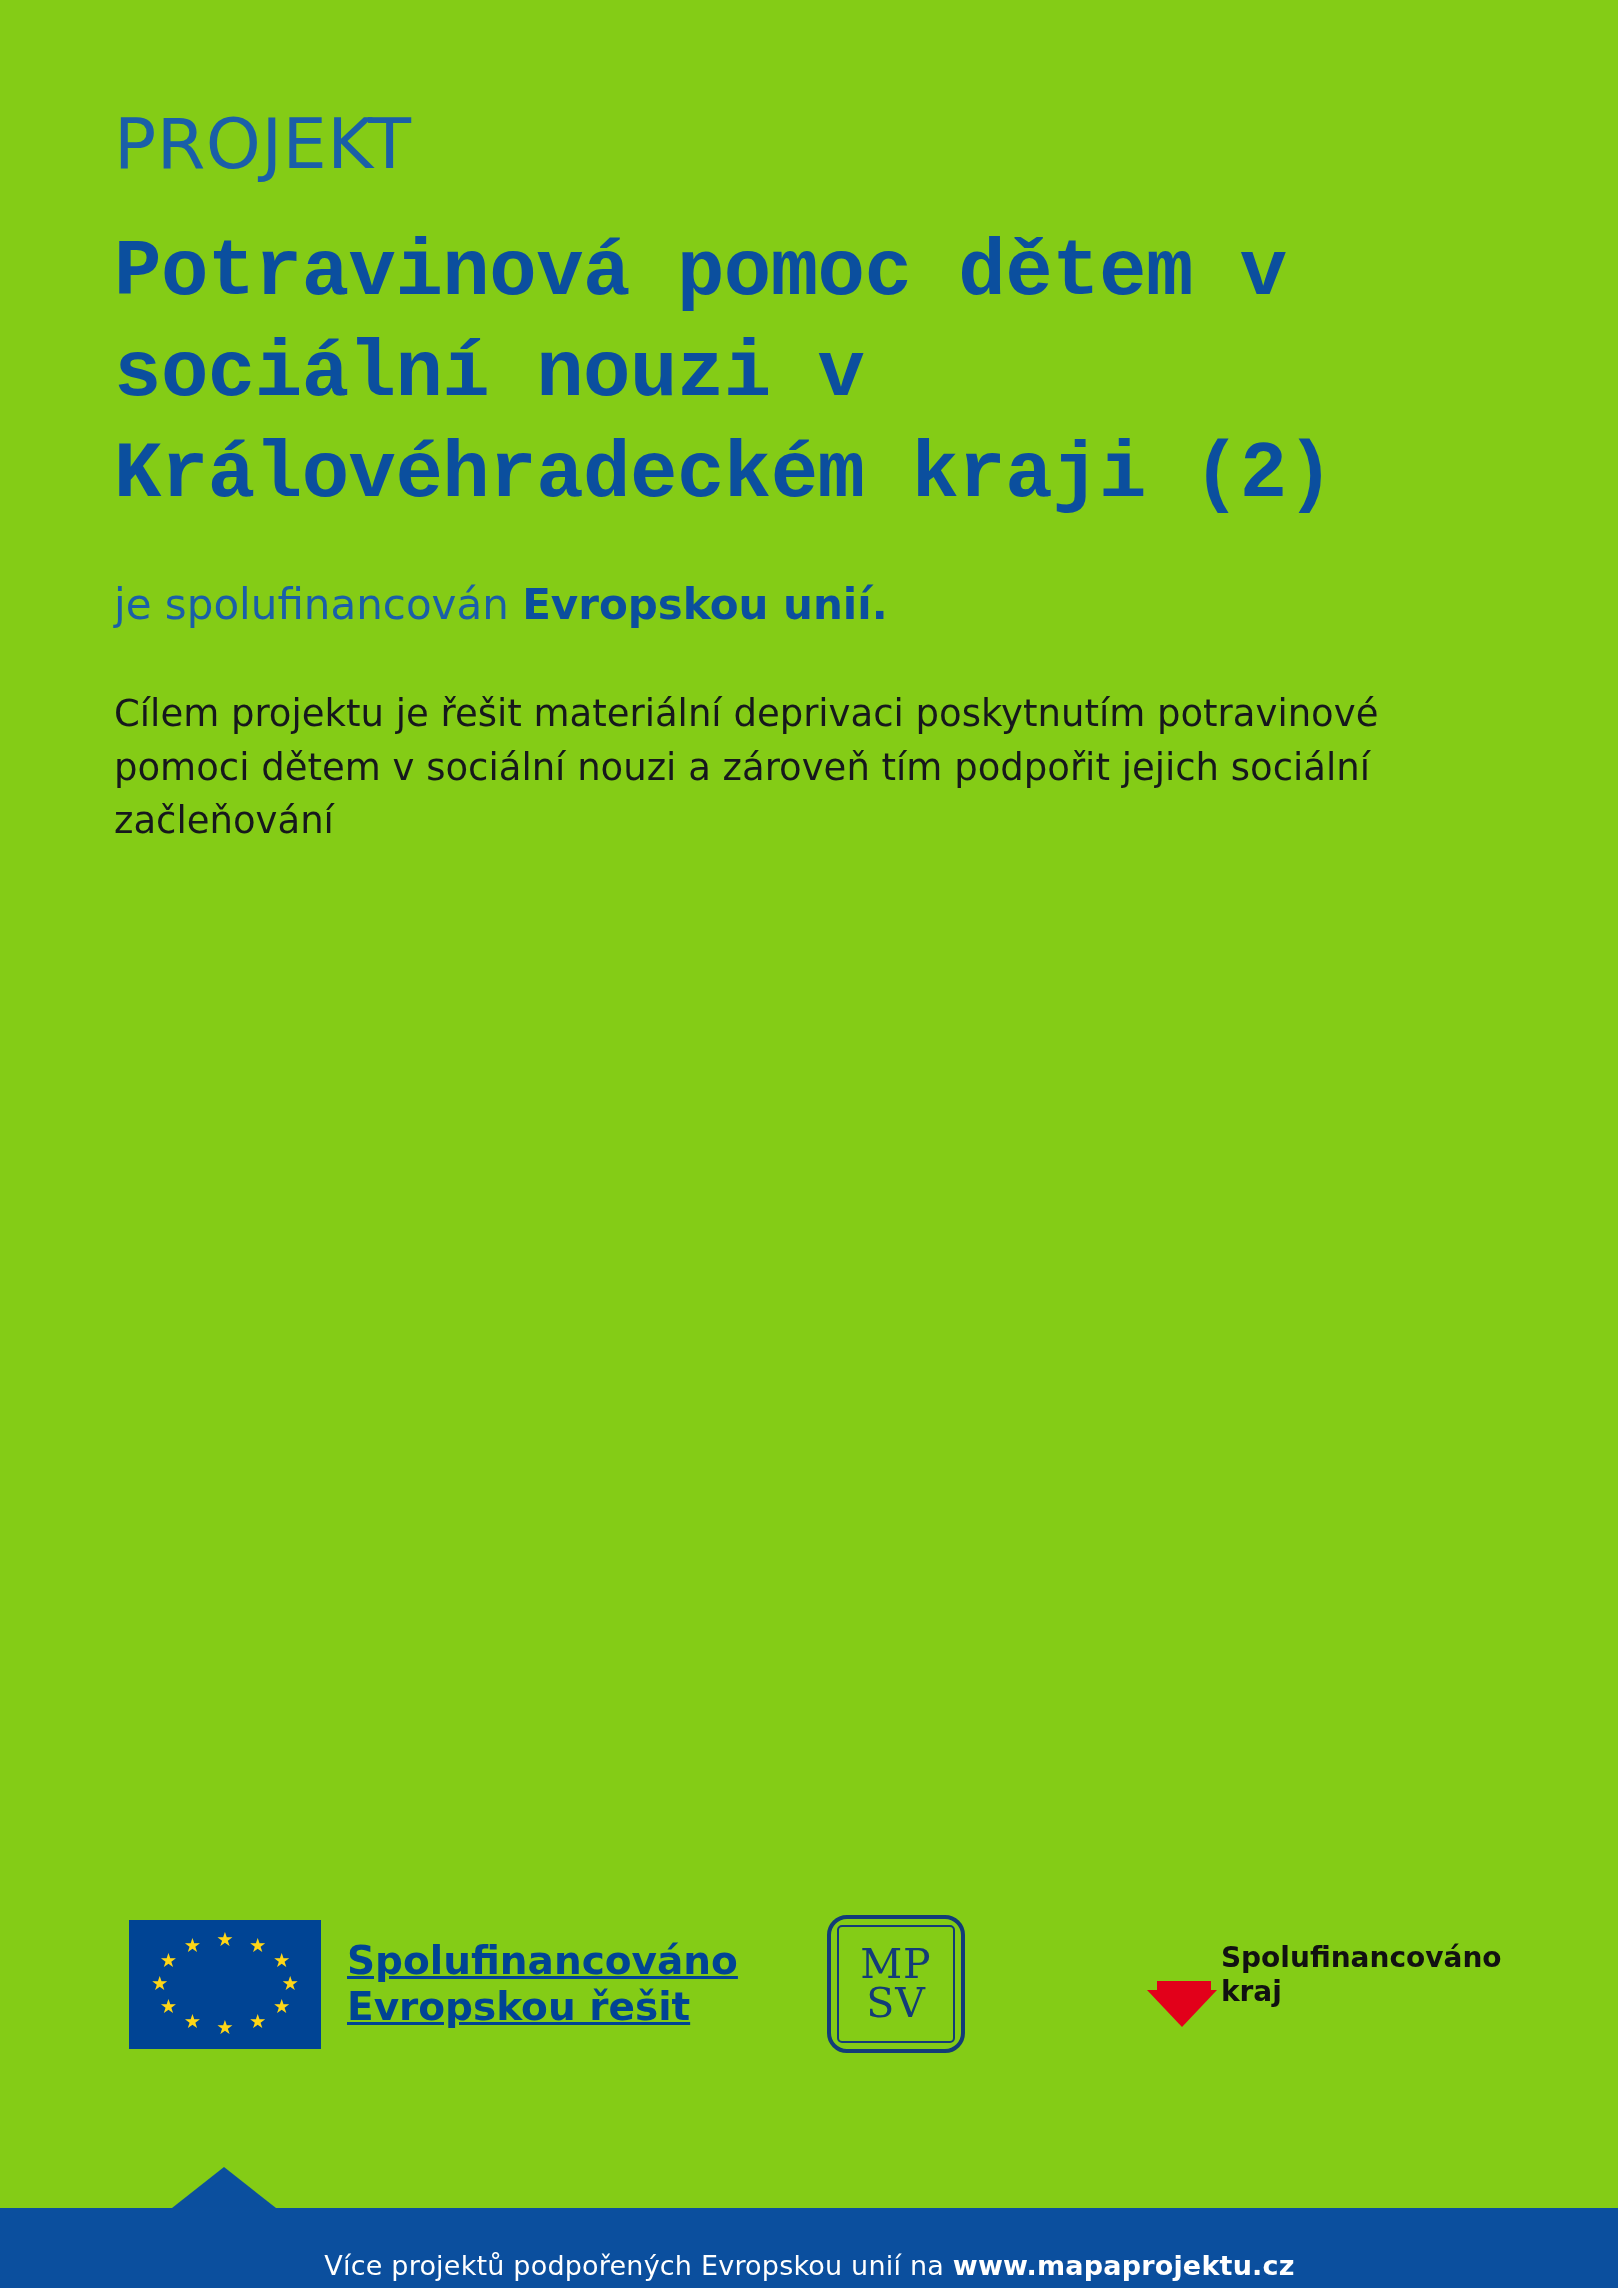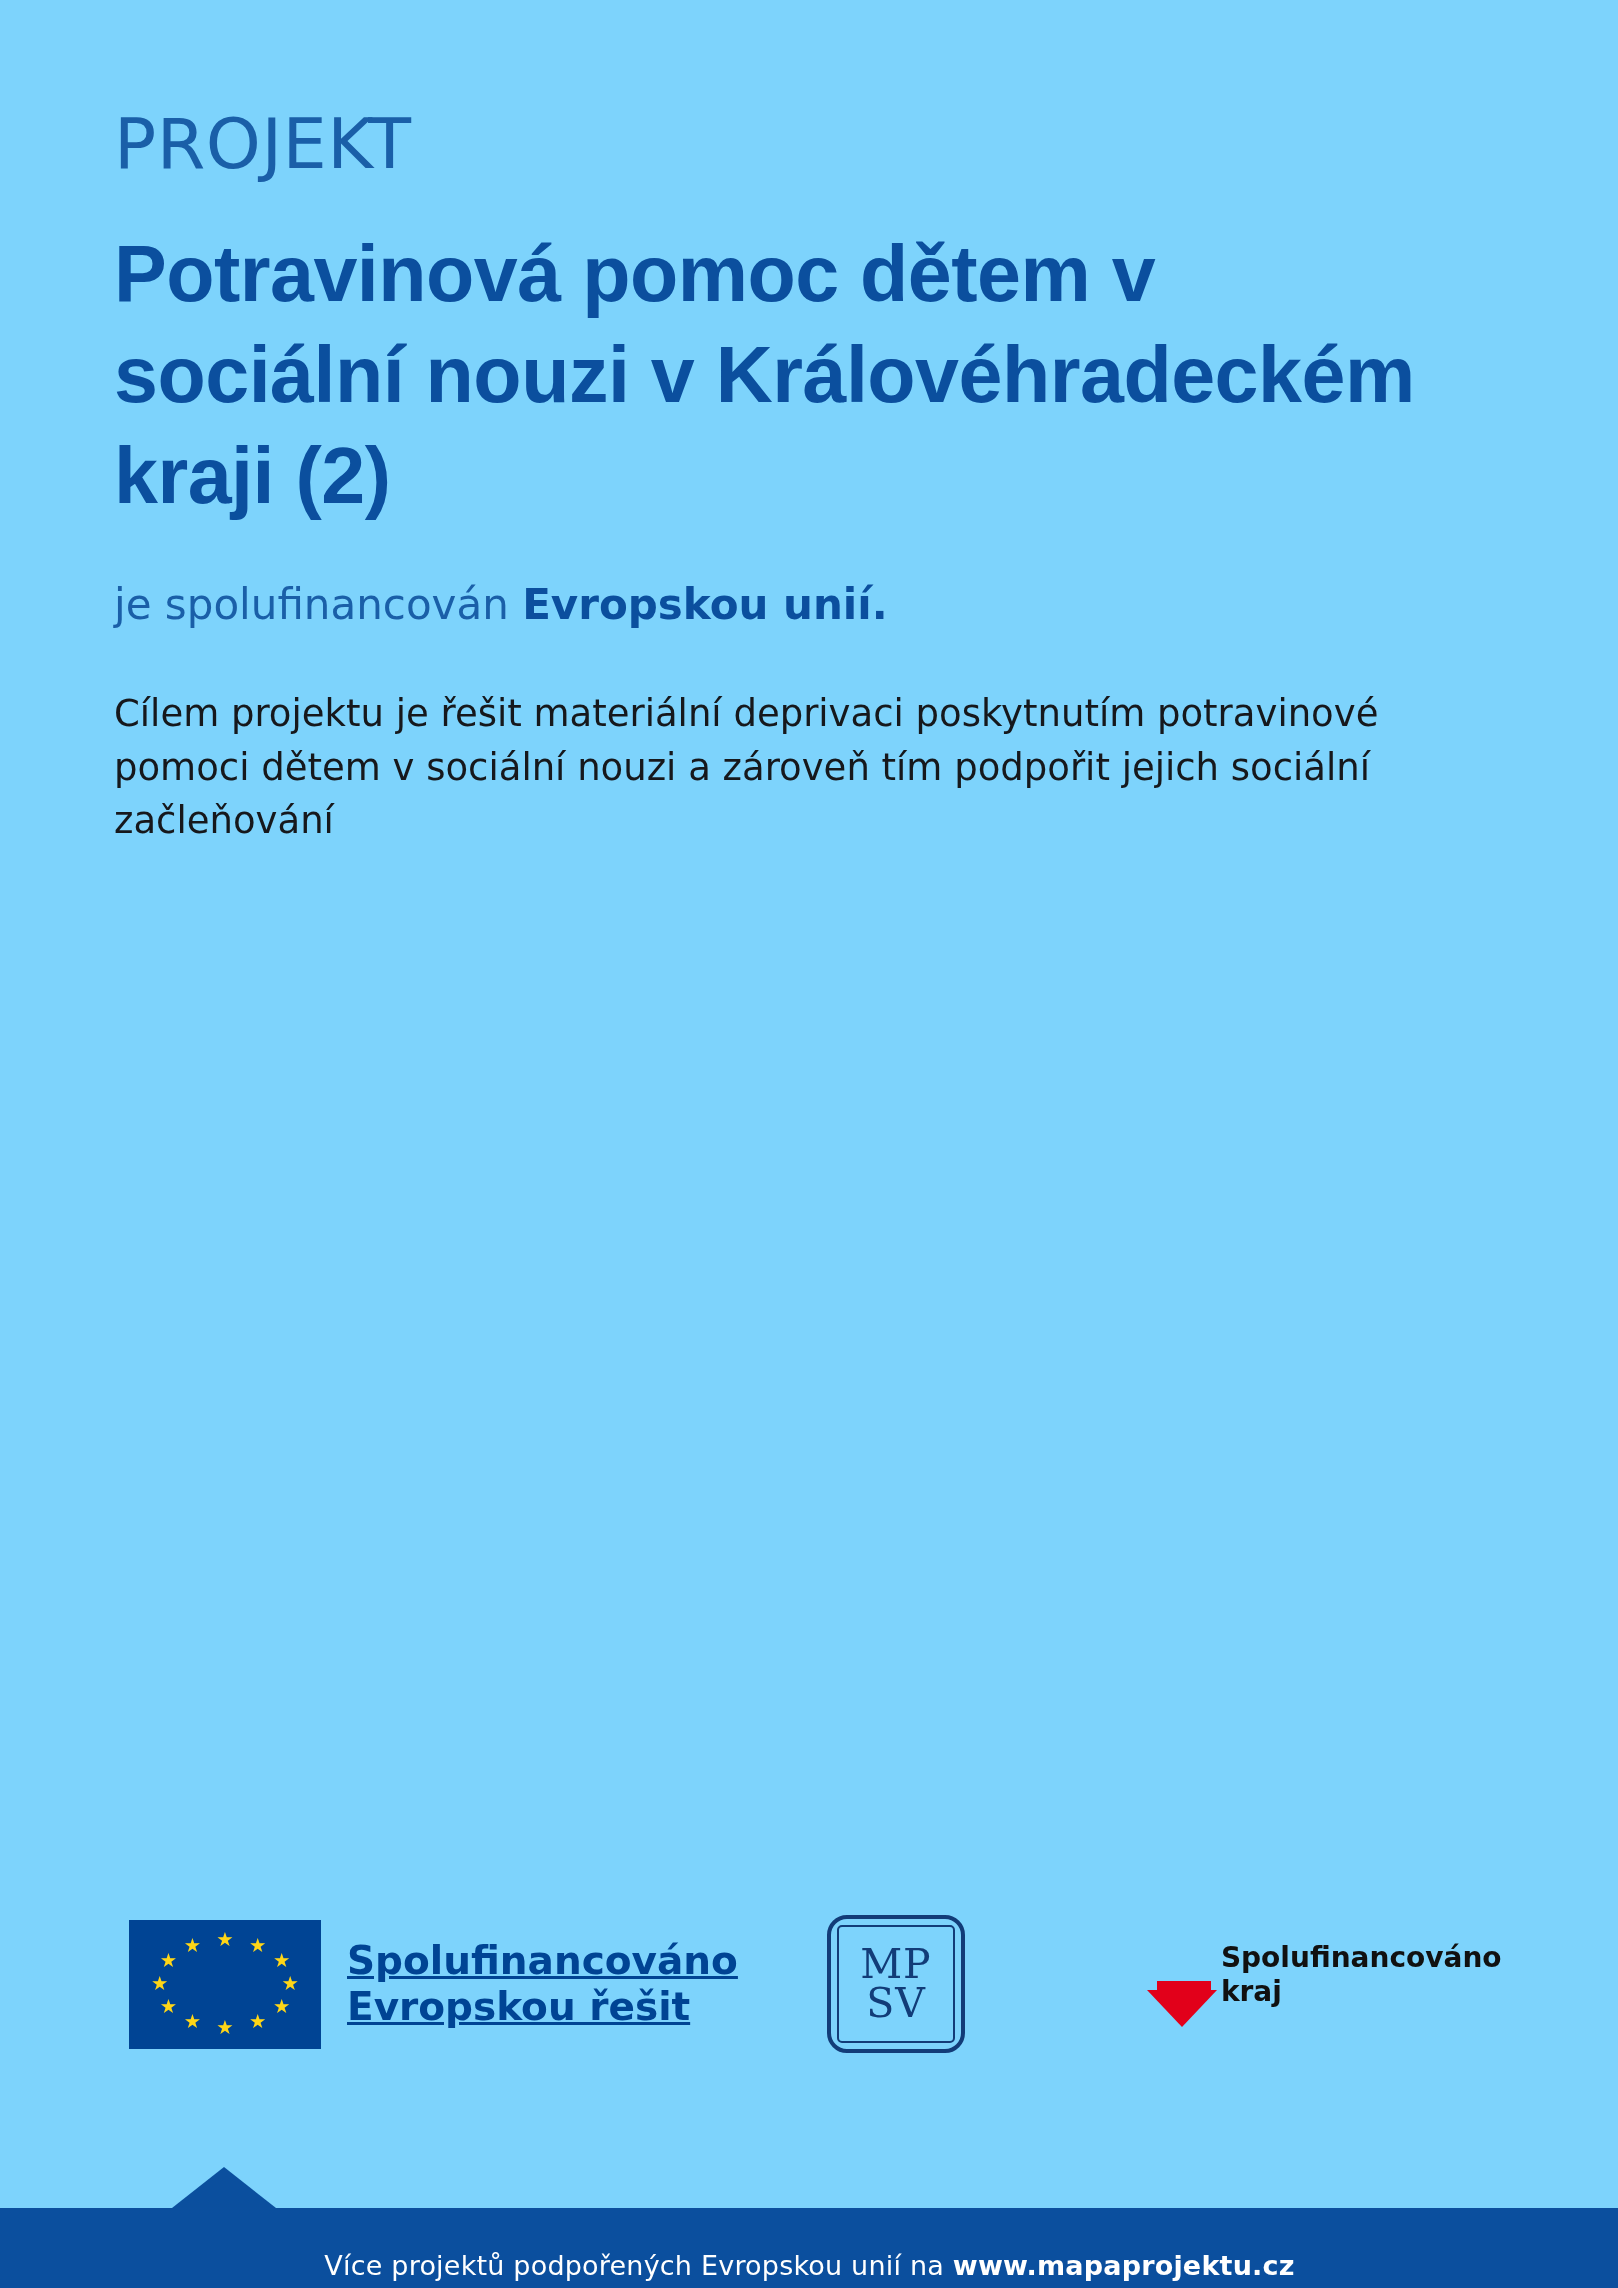--- a/index.html
+++ b/index.html
@@ -13,21 +13,21 @@
     background: #ffffff;
     font-family: "DejaVu Sans", sans-serif;
     position: relative;
     overflow: hidden;
   }
 
   .poster {
     position: relative;
     width: 1619px;
     height: 2289px;
-    background: #7dd3fc;
+    background: #84cc16;
   }
 
   .content {
     position: absolute;
     left: 114px;
     top: 109px;
     width: 1384px;
   }
 
   .eyebrow {
@@ -35,21 +35,21 @@
     font-weight: 400;
     font-size: 70px;
     line-height: 1.0;
     color: #185A9D;
     color: #1a5fa8;
     letter-spacing: 0.5px;
     margin: 0 0 44px 0;
   }
 
   .title {
-    font-family: Liberation Sans, sans-serif;
+    font-family: Liberation Mono, monospace;
     font-weight: 700;
     font-size: 79px;
     line-height: 1.28;
     color: #0b4f9e;
     margin: 0;
     letter-spacing: -0.5px;
     max-width: 1338px;
   }
 
   .subtitle {

